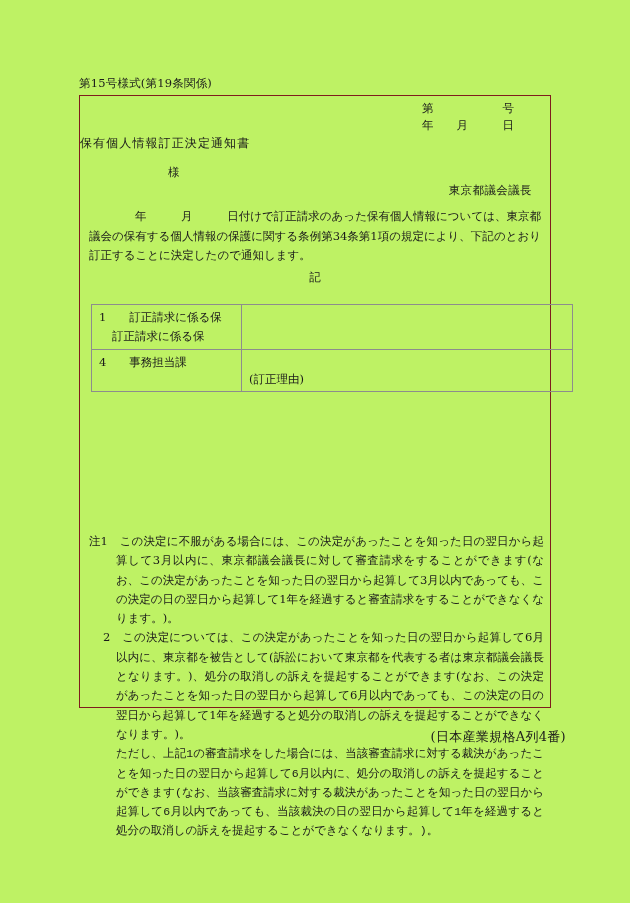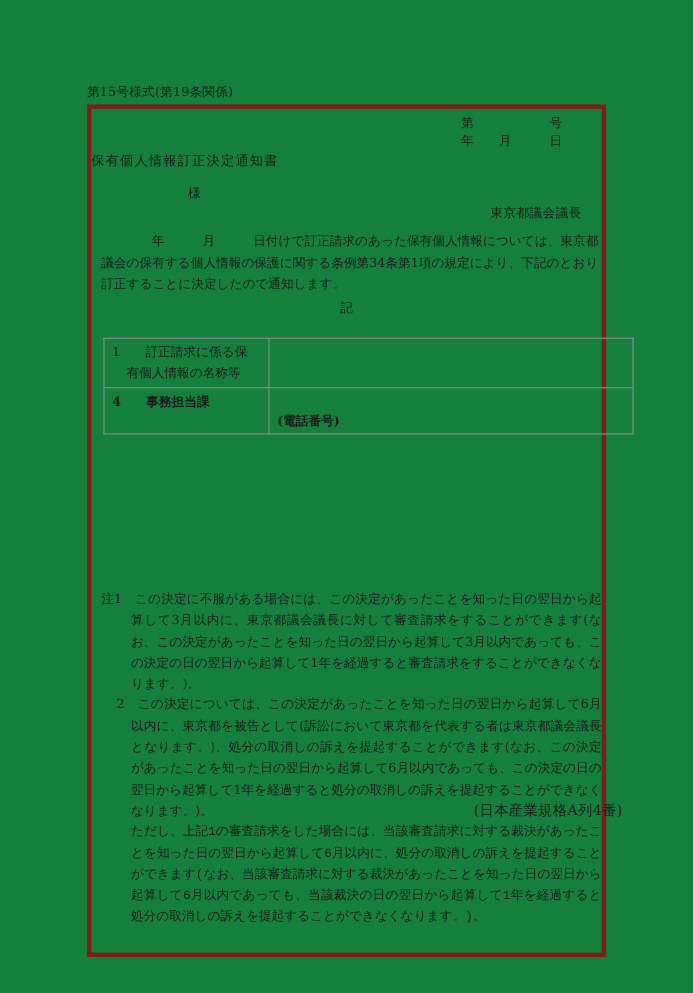--- a/index.html
+++ b/index.html
@@ -14,41 +14,41 @@
     font-family: "DejaVu Serif", "Liberation Serif", serif;
     color: #1a1a1a;
     overflow: hidden;
   }
 
   .page {
     position: absolute;
     left: 0; top: 0;
     width: 630px;
     height: 903px;
-    background: #15803d;
+    background: #bef264;
   }
 
   
   .form-no {
     position: absolute;
     left: 79px;
     top: 76px;
     font-size: 11.5px;
     letter-spacing: 0.2px;
     white-space: nowrap;
   }
 
   
   .frame {
     position: absolute;
     left: 79px;
     top: 95px;
     width: 472px;
-    height: 775px;
-    border: 4px solid #7f1d1d;
+    height: 613px;
+    border: 1px solid #7f1d1d;
     box-sizing: border-box;
   }
 
   .frame-inner {
     position: relative;
     width: 100%;
     height: 100%;
   }
 
   
@@ -136,21 +136,21 @@
     width: 317px;
   }
   .lbl-l1 { display: block; white-space: pre; }
   .lbl-l2 { display: block; white-space: pre; padding-left: 13px; }
   .val-line { display: block; }
   .val-gap { display: block; height: 19px; }
 
   .r1 { height: 38px; }
   .r2 { height: 38px; }
   .r3 { height: 84px; }
-  .r4 { height: 42px; font-weight: bold; }
+  .r4 { height: 42px; }
 
   .r4 .value { vertical-align: bottom; padding-bottom: 2px; }
 
   
   .notes {
     position: absolute;
     left: 9px;
     top: 416px;
     width: 455px;
     font-size: 11.5px;
@@ -212,32 +212,32 @@
 
       <div class="body-para">年　　　月　　　日付けで訂正請求のあった保有個人情報については、東京都議会の保有する個人情報の保護に関する条例第34条第1項の規定により、下記のとおり訂正することに決定したので通知します。</div>
 
       <div class="kijou">記</div>
 
       <table class="tbl">
         <tbody>
           <tr class="r1">
             <td class="label">
               <span class="lbl-l1">1　　訂正請求に係る保</span>
-              <span class="lbl-l2">有個人情報の名称等</span>
+              <span class="lbl-l2">訂正請求に係る保</span>
             </td>
             <td class="value">
               <span class="val-line"></span>
             </td>
           </tr>
           <tr class="r4">
             <td class="label">
               <span class="lbl-l1">4　　事務担当課</span>
             </td>
             <td class="value">
-              <span class="val-line">(電話番号)</span>
+              <span class="val-line">(訂正理由)</span>
             </td>
           </tr>
         </tbody>
       </table>
 
       <div class="notes">
         <div class="note"><span class="marker">注1　</span><span>この決定に不服がある場合には、この決定があったことを知った日の翌日から起算して3月以内に、東京都議会議長に対して審査請求をすることができます(なお、この決定があったことを知った日の翌日から起算して3月以内であっても、この決定の日の翌日から起算して1年を経過すると審査請求をすることができなくなります。)。</span></div>
         <div class="note n2"><span class="marker">2　</span><span>この決定については、この決定があったことを知った日の翌日から起算して6月以内に、東京都を被告として(訴訟において東京都を代表する者は東京都議会議長となります。)、処分の取消しの訴えを提起することができます(なお、この決定があったことを知った日の翌日から起算して6月以内であっても、この決定の日の翌日から起算して1年を経過すると処分の取消しの訴えを提起することができなくなります。)。</span><span class="cont">ただし、上記1の審査請求をした場合には、当該審査請求に対する裁決があったことを知った日の翌日から起算して6月以内に、処分の取消しの訴えを提起することができます(なお、当該審査請求に対する裁決があったことを知った日の翌日から起算して6月以内であっても、当該裁決の日の翌日から起算して1年を経過すると処分の取消しの訴えを提起することができなくなります。)。</span></div>
       </div>
 

